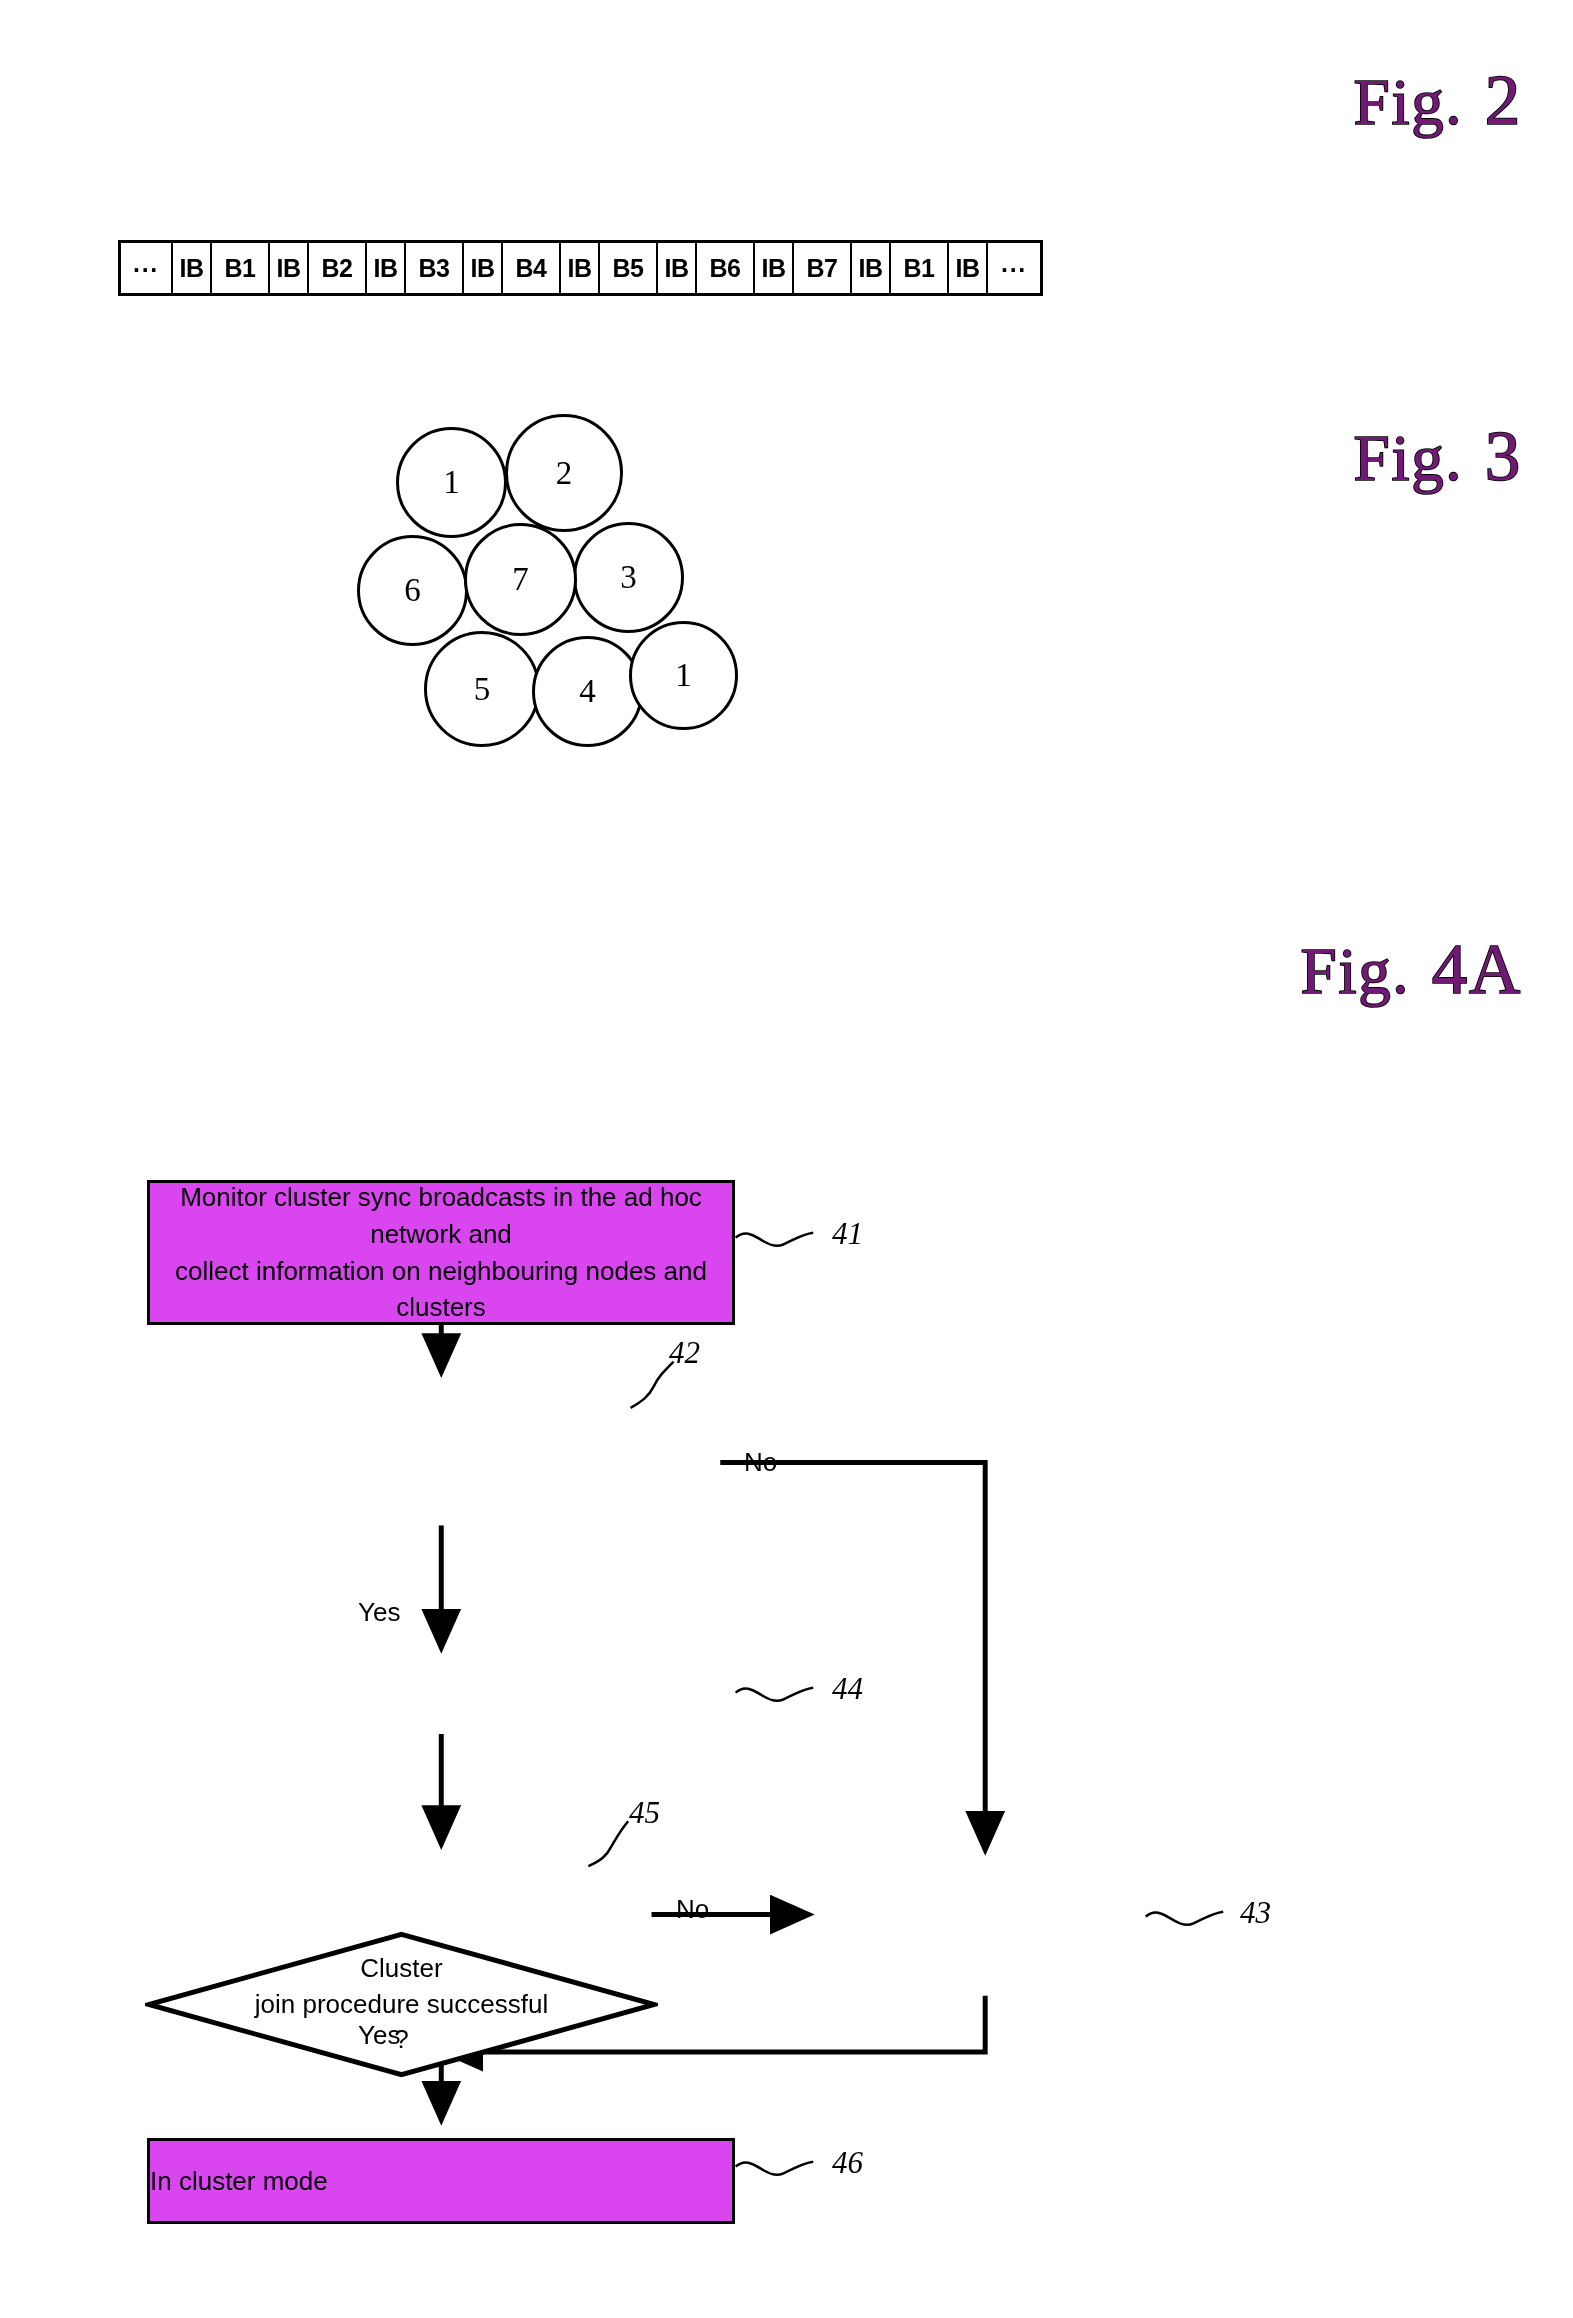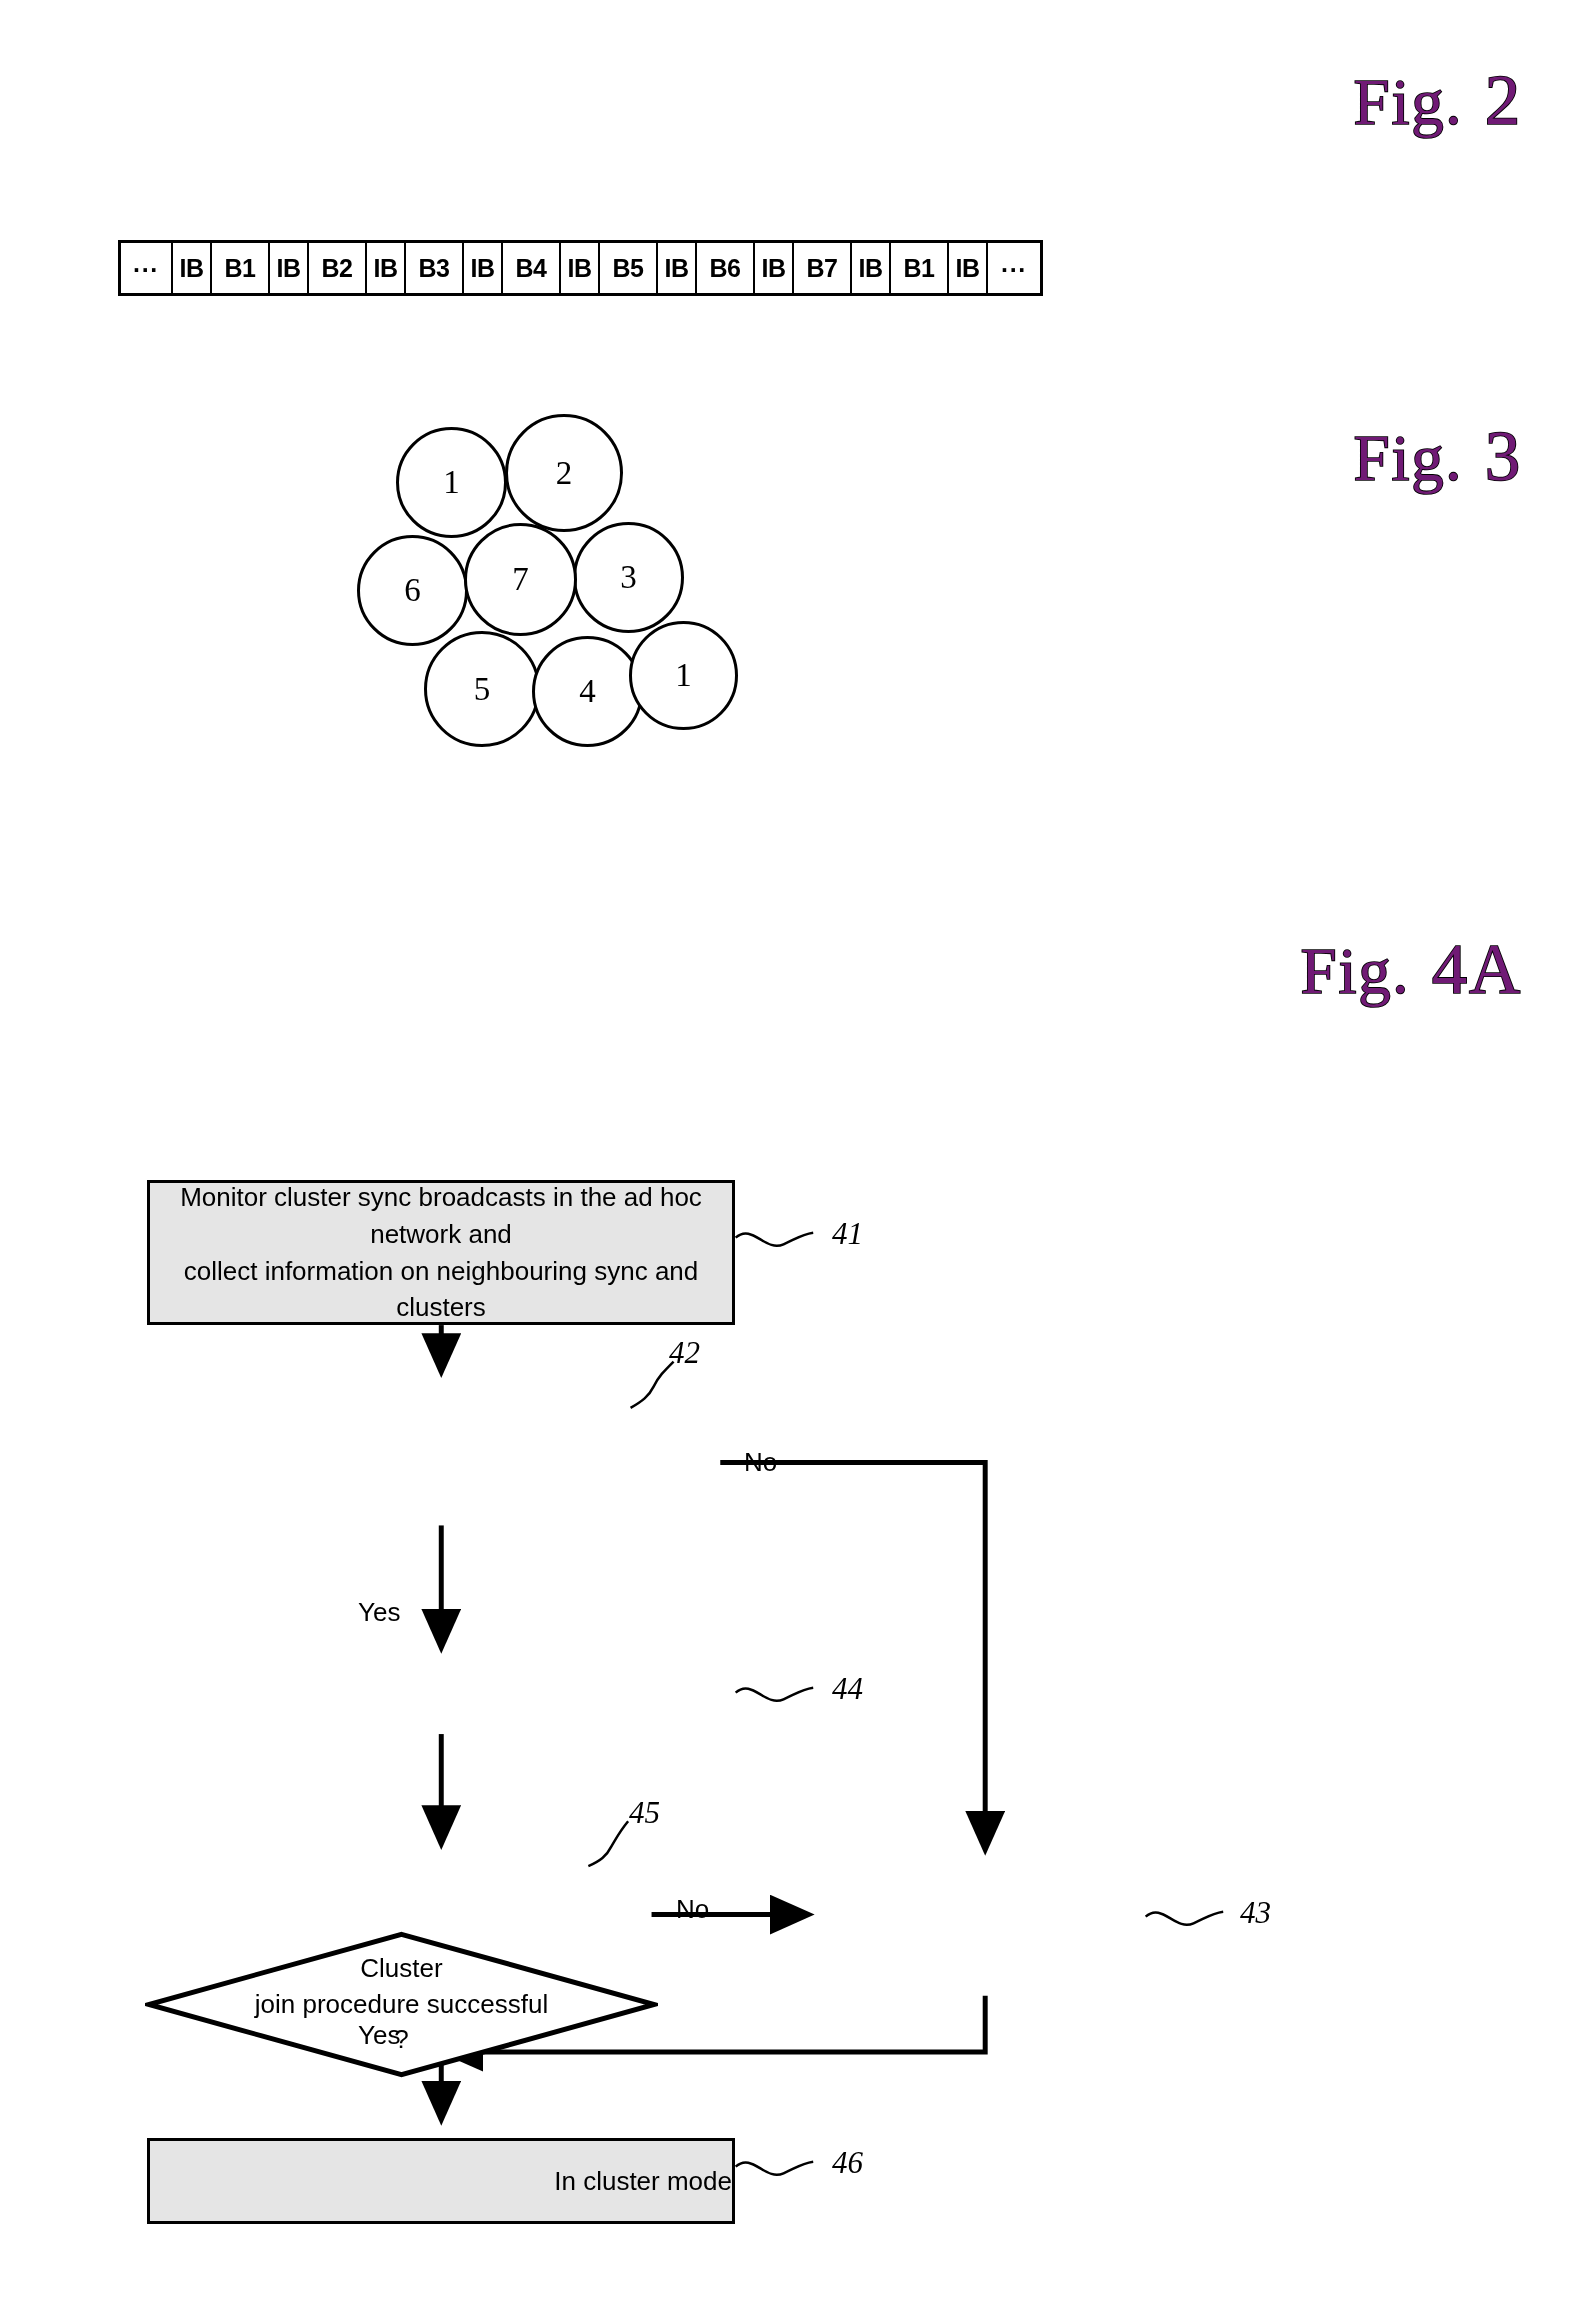--- a/index.html
+++ b/index.html
@@ -96,24 +96,24 @@
     position: absolute;
     left: 0;
     top: 0;
     width: 1573px;
     height: 2319px;
   }
   .fc-box {
     position: absolute;
     border: 3.3px solid #000;
     box-sizing: border-box;
-    background: #e5e5e5;
+    background: #d946ef;
     display: flex;
     align-items: center;
-    justify-content: flex-end;
+    justify-content: flex-start;
     text-align: center;
     font-family: "Liberation Sans", sans-serif;
     font-size: 26px;
     line-height: 1.42;
     color: #000;
   }
   .fc-diamond-wrap {
     position: absolute;
   }
   .fc-diamond-wrap svg { display: block; }
@@ -235,21 +235,21 @@
       <line x1="787" y1="2312" x2="975" y2="2312" stroke="#000" stroke-width="6" marker-end="url(#ah)"></line>
 
       <polyline points="1190,2410 1190,2478 539,2478" fill="none" stroke="#000" stroke-width="6" marker-end="url(#ah)"></polyline>
 
       <line x1="533" y1="2398" x2="533" y2="2558" stroke="#000" stroke-width="6" marker-end="url(#ah)"></line>
     </svg>
 
     <div class="fc-box" style="left:147px; top:1180px; width:588px; height:145px;">
       <div>
         <div>Monitor cluster sync broadcasts in the ad hoc network and</div>
-        <div>collect information on neighbouring sync and clusters</div>
+        <div>collect information on neighbouring nodes and clusters</div>
       </div>
     </div>
     <svg class="lead-svg" style="left:734px; top:1216px;" width="99" height="50" viewBox="0 0 120 60">
       <path d="M2,26 C22,8 38,44 60,34 C74,28 82,22 96,20" fill="none" stroke="#000" stroke-width="3"></path>
     </svg>
     <div class="ref-num" style="left:832px; top:1216px;">41</div>
 
     <svg class="lead-svg" style="left:619px; top:1358px;" width="91" height="55" viewBox="0 0 110 66">
       <path d="M66,4 C54,16 48,22 42,34 C36,46 28,52 14,60" fill="none" stroke="#000" stroke-width="3"></path>
     </svg>

